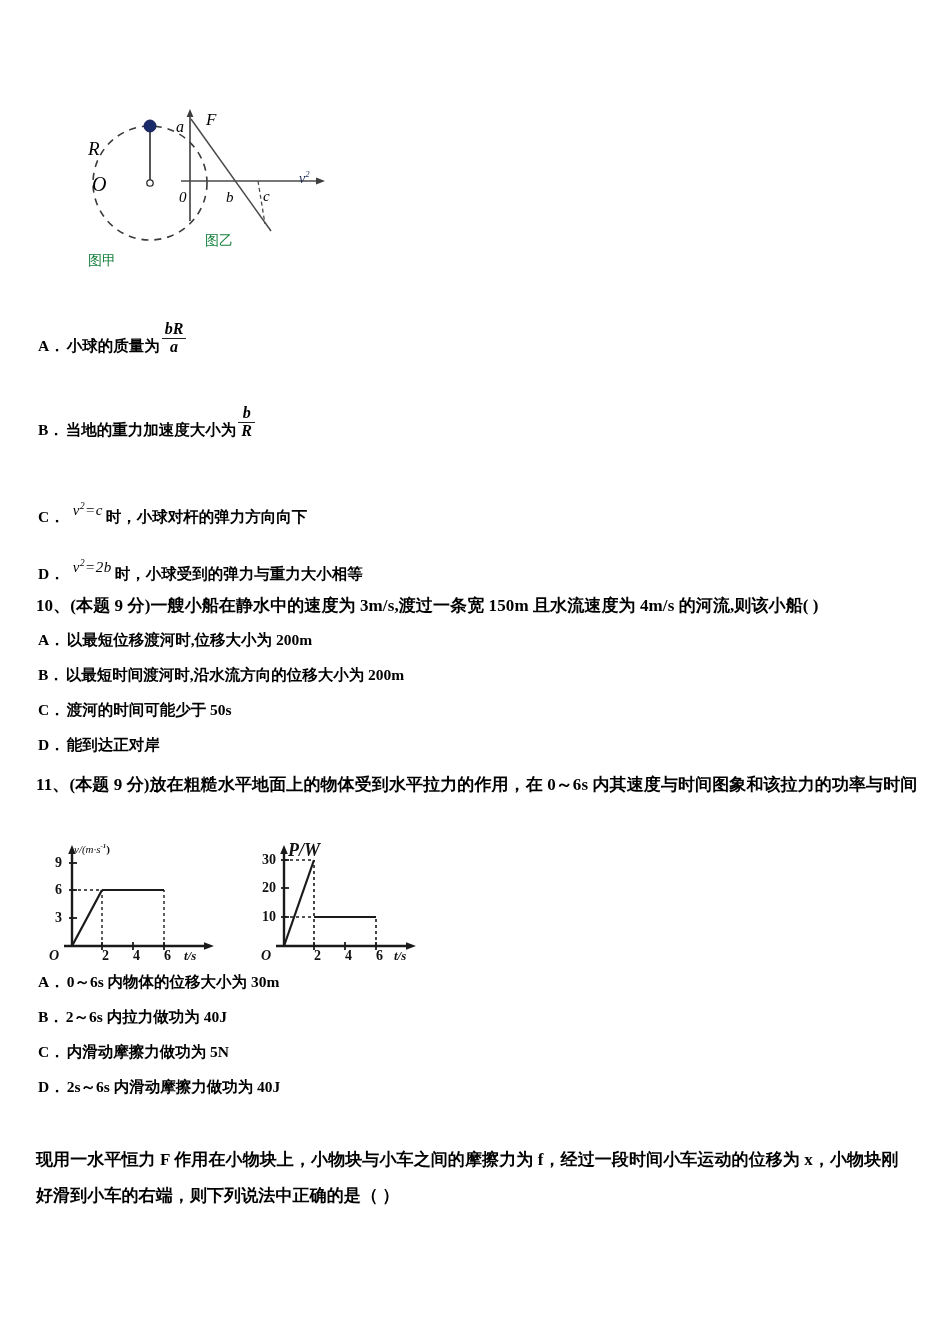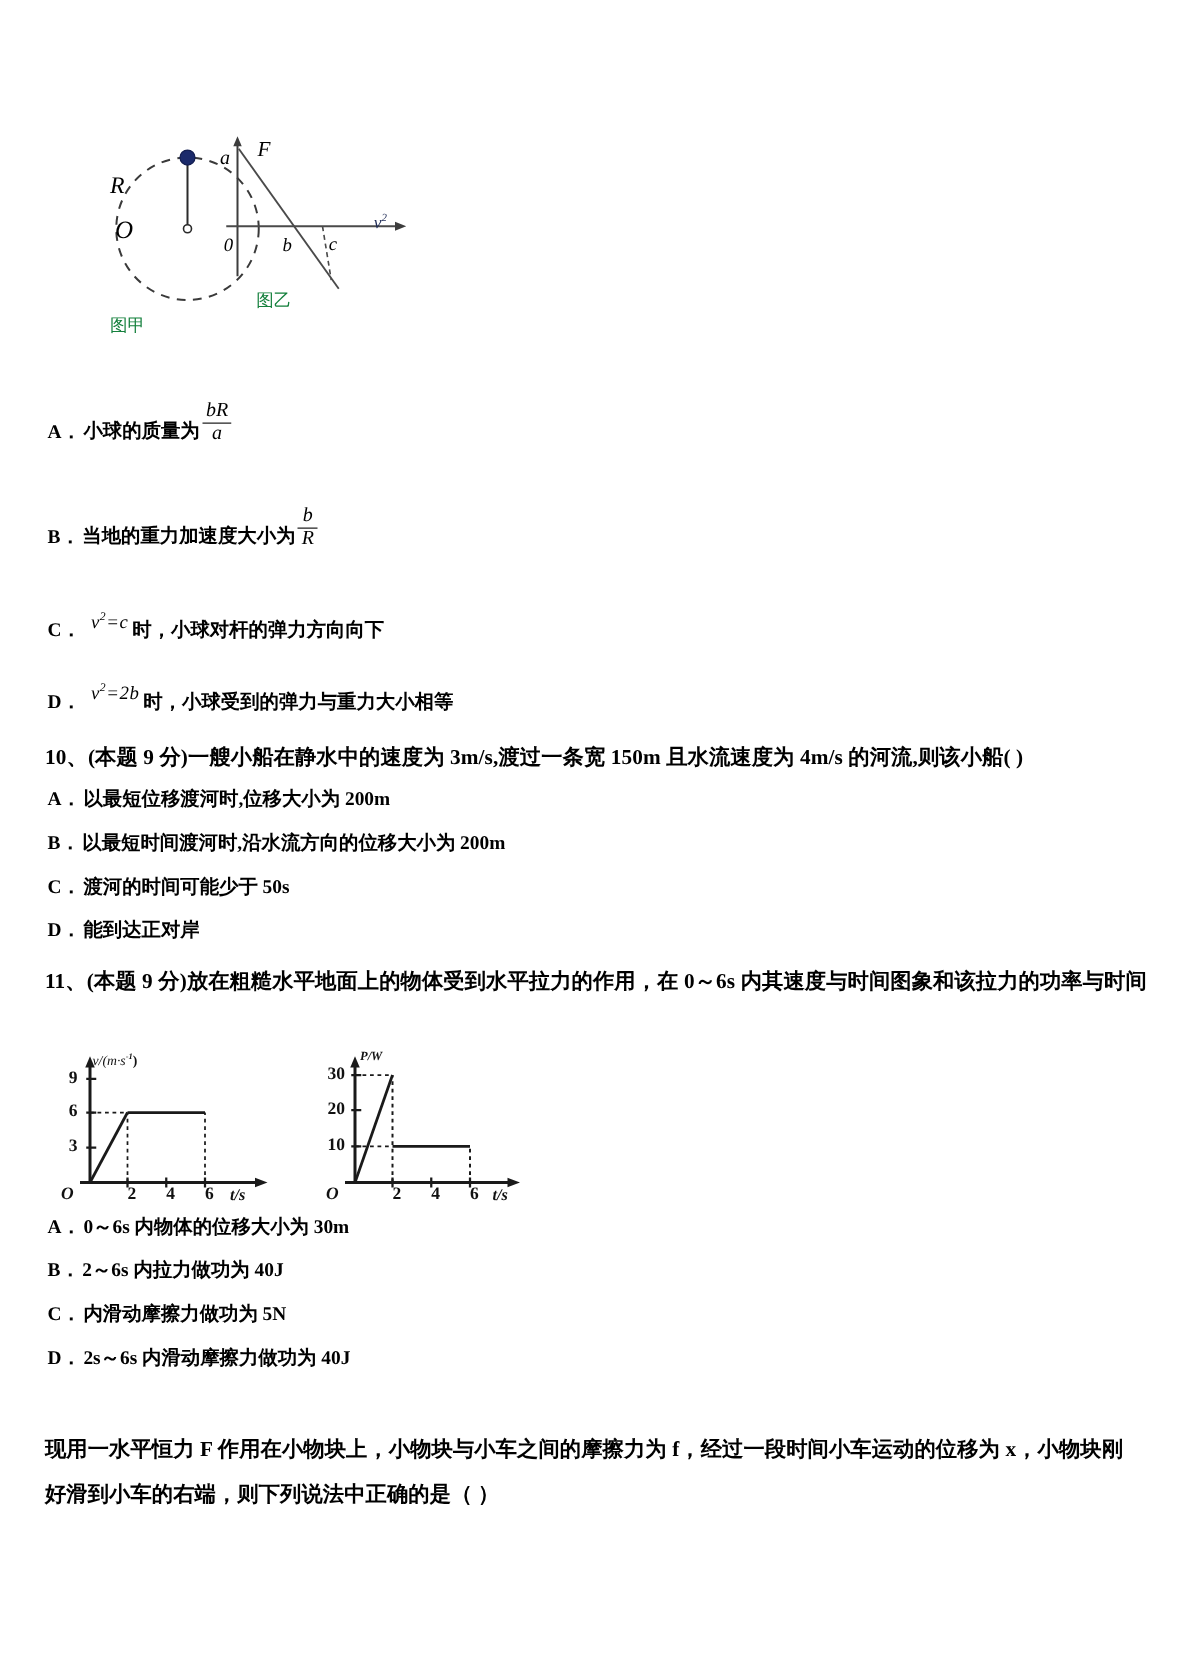--- a/index.html
+++ b/index.html
@@ -55,40 +55,40 @@
     font-style: italic;
     font-family: "Liberation Serif", serif;
   }
 
   
   .frac {
     display: inline-block;
     vertical-align: -0.45em;
     text-align: center;
     font-style: italic;
-    font-weight: normal;
+    font-weight: bold;
     font-family: "Liberation Serif", "DejaVu Serif", serif;
     font-size: 16px;
     line-height: 1.05;
     margin: 0 2px;
     position: relative;
     top: -6px;
   }
   .frac .num { display: block; padding: 0 3px; }
   .frac .den { display: block; padding: 0 3px; border-top: 1px solid #222; }
 
   .eqbox {
     display: inline-block;
     font-style: italic;
     font-weight: normal;
     font-family: "Liberation Serif", "DejaVu Serif", serif;
     font-size: 15px;
     position: relative;
     top: -7px;
-    margin: 4px 3px 0 6px;
+    margin: 16px 3px 0 6px;
     letter-spacing: 0.5px;
   }
 
   
   #fig-top { position: absolute; left: 0; top: 0; width: 950px; height: 290px; }
 
   .caption {
     position: absolute;
     font-family: "DejaVu Sans", "Liberation Sans", sans-serif;
     font-size: 14px;
@@ -252,21 +252,21 @@
       <line x1="34" y1="104" x2="64" y2="18" stroke="#1a1a1a" stroke-width="2.2"></line>
 
       <line x1="64" y1="75" x2="126" y2="75" stroke="#1a1a1a" stroke-width="2.2"></line>
 
       <line x1="34" y1="18" x2="64" y2="18" stroke="#1a1a1a" stroke-width="1.4" stroke-dasharray="3,3"></line>
       <line x1="34" y1="75" x2="64" y2="75" stroke="#1a1a1a" stroke-width="1.4" stroke-dasharray="3,3"></line>
       <line x1="64" y1="104" x2="64" y2="18" stroke="#1a1a1a" stroke-width="1.6" stroke-dasharray="3,3"></line>
       <line x1="126" y1="104" x2="126" y2="75" stroke="#1a1a1a" stroke-width="1.6" stroke-dasharray="3,3"></line>
     </svg>
 
-    <div class="axlabel mathi" style="left:288px;top:2px;font-size:10px;">P/W</div>
+    <div class="axlabel mathi" style="left:288px;top:2px;font-size:18px;">P/W</div>
 
     <div class="ticknum" style="left:248px;top:14px;width:28px;">30</div>
     <div class="ticknum" style="left:248px;top:42px;width:28px;">20</div>
     <div class="ticknum" style="left:248px;top:71px;width:28px;">10</div>
 
     <div class="ticknum mathi" style="left:257px;top:110px;width:14px;font-style:italic;">O</div>
     <div class="ticknum" style="left:307px;top:110px;width:14px;">2</div>
     <div class="ticknum" style="left:338px;top:110px;width:14px;">4</div>
     <div class="ticknum" style="left:369px;top:110px;width:14px;">6</div>
     <div class="axlabel mathi" style="left:394px;top:110px;font-size:13px;font-style:italic;">t/s</div>

